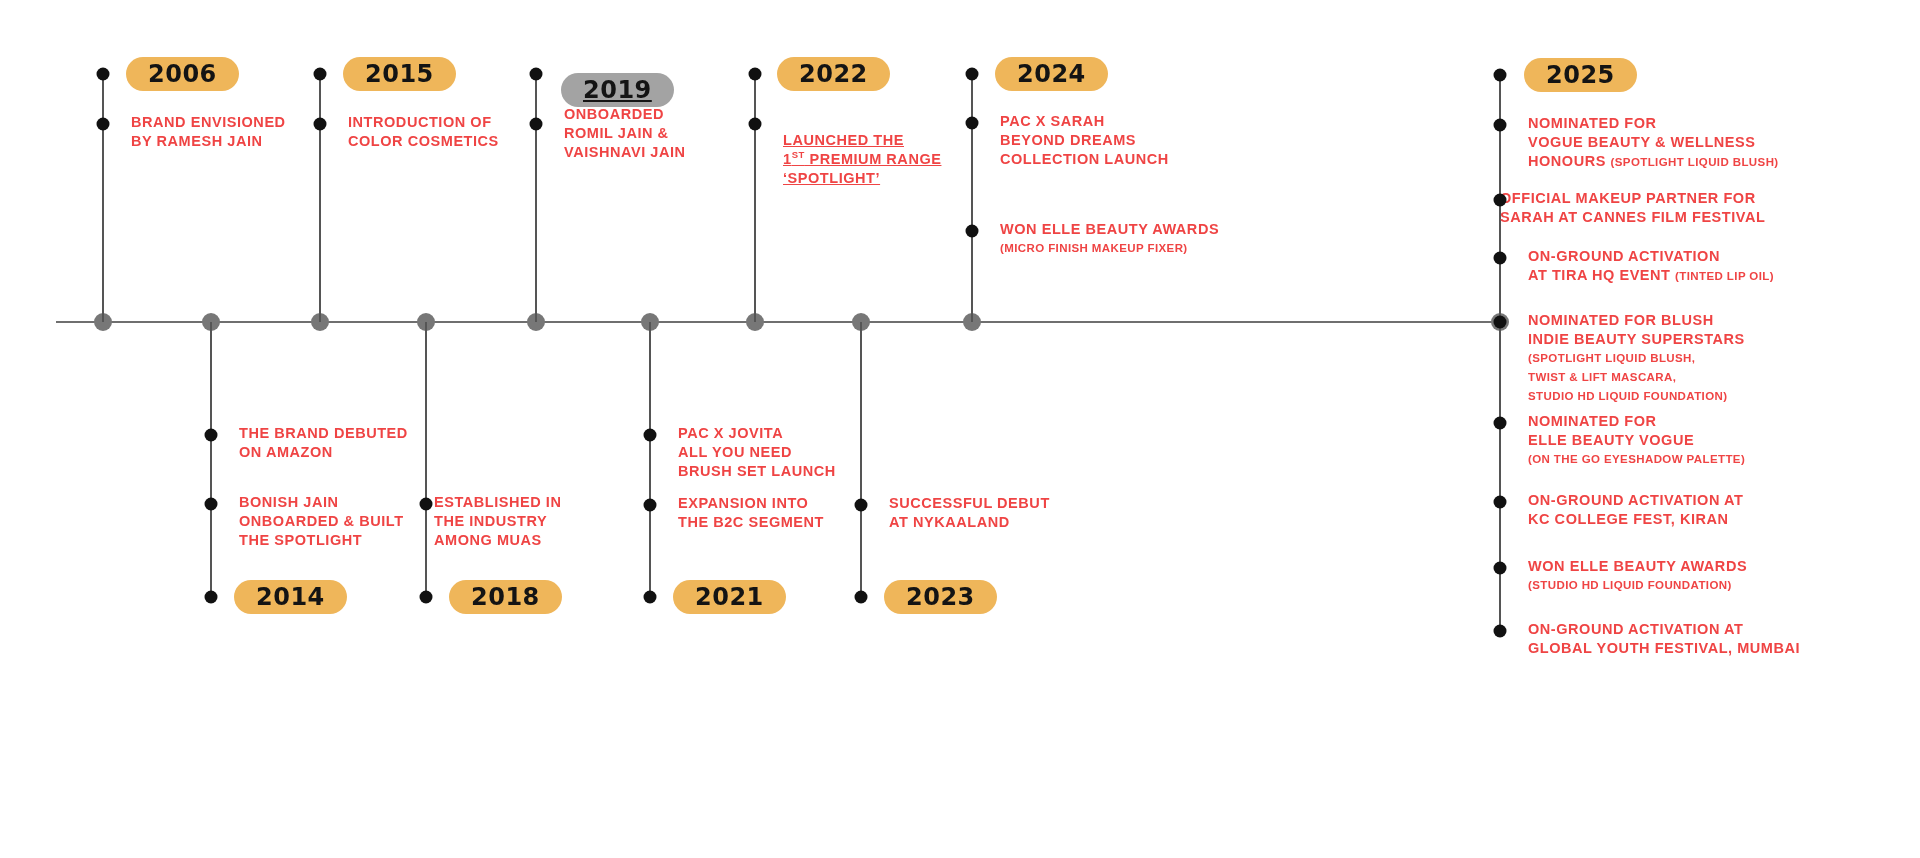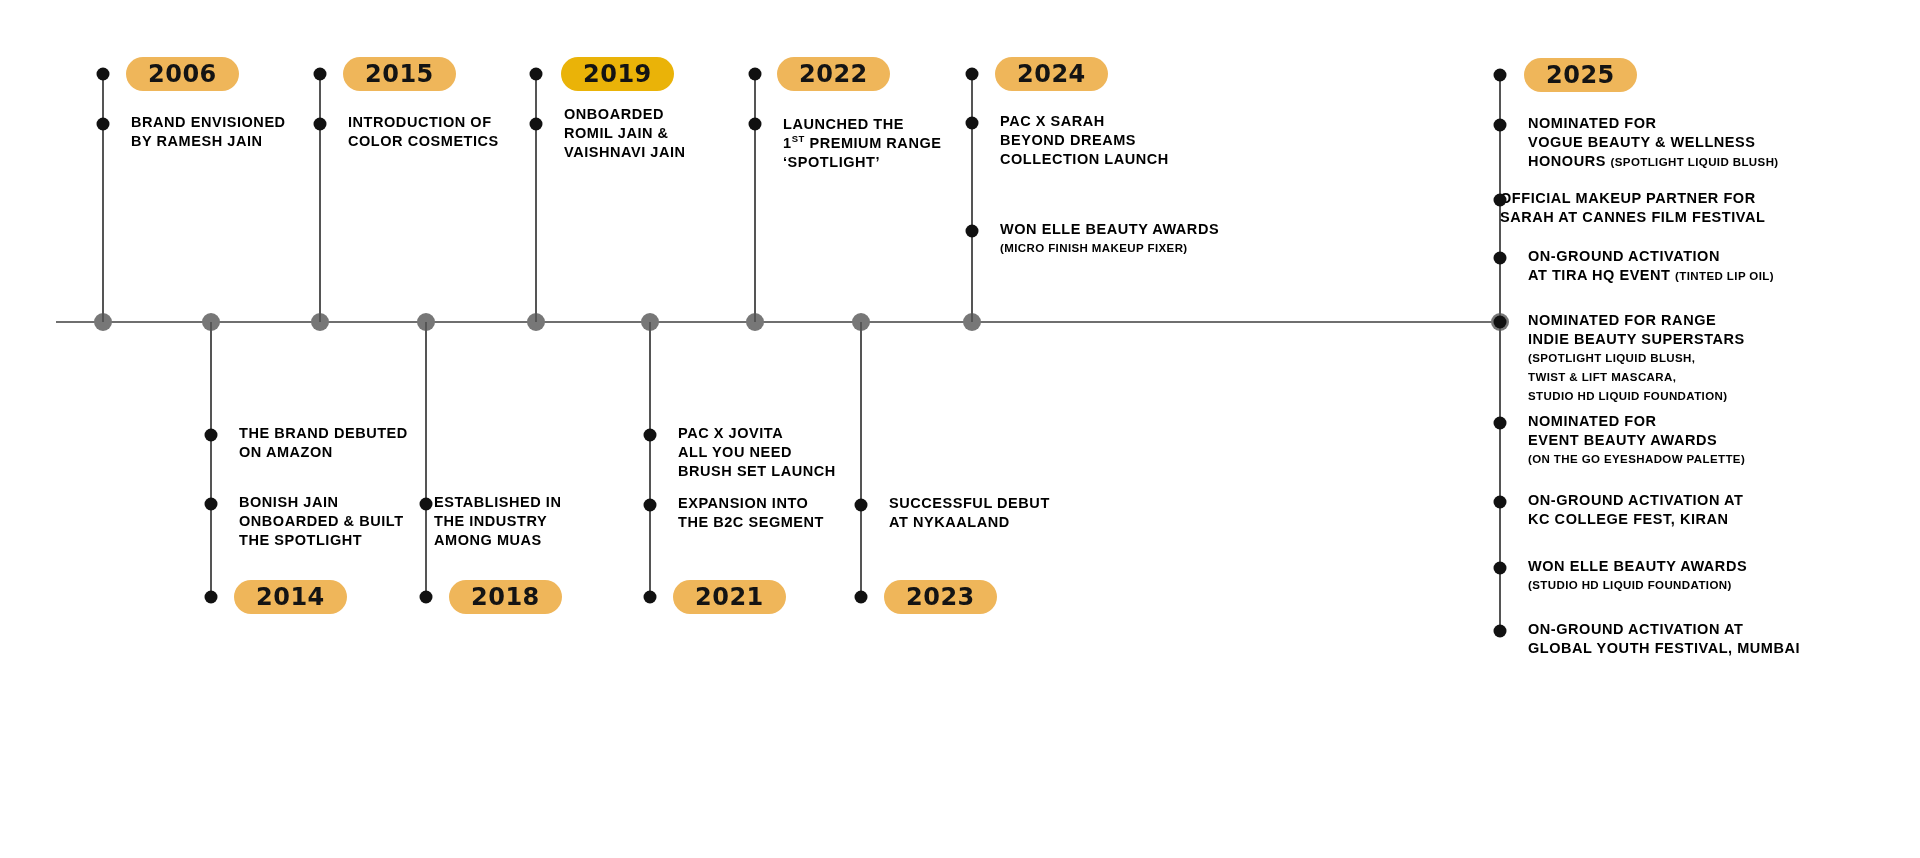--- a/index.html
+++ b/index.html
@@ -57,21 +57,21 @@
     display: flex;
     align-items: center;
     justify-content: center;
     transform: translateY(-50%);
     font-family: "DejaVu Sans", sans-serif;
   }
 
   
   .event {
     position: absolute;
-    color: #000000;
+    color: #ef4444;
   }
   .event .line {
     font-size: 14.5px;
     font-weight: 700;
     letter-spacing: 0.55px;
     line-height: 19px;
     white-space: nowrap;
   }
   .event .line.sub,
   .event .line .sub {
@@ -113,32 +113,32 @@
       <div class="dot" style="left: 103px; top: 124px; background: rgb(17, 17, 17);"></div>
       <div class="stem" style="left: 320px; top: 74px; height: 248px;"></div>
       <div class="year-pill" style="left: 343px; top: 74px; background: rgb(239, 182, 90);">2015</div>
       <div class="dot" style="left: 320px; top: 74px; background: rgb(17, 17, 17);"></div>
       <div class="event" style="left: 348px; top: 113px;">
         <div class="line">INTRODUCTION OF</div>
         <div class="line">COLOR COSMETICS</div>
       </div>
       <div class="dot" style="left: 320px; top: 124px; background: rgb(17, 17, 17);"></div>
       <div class="stem" style="left: 536px; top: 74px; height: 248px;"></div>
-      <div class="year-pill" style="left: 561px; top: 74px; background: #eab308;">2019</div>
+      <div class="year-pill" style="left: 561px; top: 90px; background: #a3a3a3; text-decoration: underline;">2019</div>
       <div class="dot" style="left: 536px; top: 74px; background: rgb(17, 17, 17);"></div>
       <div class="event" style="left: 564px; top: 105px;">
         <div class="line">ONBOARDED</div>
         <div class="line">ROMIL JAIN &amp;</div>
         <div class="line">VAISHNAVI JAIN</div>
       </div>
       <div class="dot" style="left: 536px; top: 124px; background: rgb(17, 17, 17);"></div>
       <div class="stem" style="left: 755px; top: 74px; height: 248px;"></div>
       <div class="year-pill" style="left: 777px; top: 74px; background: rgb(239, 182, 90);">2022</div>
       <div class="dot" style="left: 755px; top: 74px; background: rgb(17, 17, 17);"></div>
-      <div class="event" style="left: 783px; top: 115px;">
+      <div class="event" style="left: 783px; top: 131px; text-decoration: underline;">
         <div class="line">LAUNCHED THE</div>
         <div class="line">1<sup>ST</sup> PREMIUM RANGE</div>
         <div class="line">‘SPOTLIGHT’</div>
       </div>
       <div class="dot" style="left: 755px; top: 124px; background: rgb(17, 17, 17);"></div>
       <div class="stem" style="left: 972px; top: 74px; height: 248px;"></div>
       <div class="year-pill" style="left: 995px; top: 74px; background: rgb(239, 182, 90);">2024</div>
       <div class="dot" style="left: 972px; top: 74px; background: rgb(17, 17, 17);"></div>
       <div class="event" style="left: 1000px; top: 112px;">
         <div class="line">PAC X SARAH</div>
@@ -210,30 +210,30 @@
       <div class="stem" style="left: 861px; top: 322px; height: 275px;"></div>
       <div class="year-pill" style="left: 884px; top: 597px; background: rgb(239, 182, 90);">2023</div>
       <div class="dot" style="left: 861px; top: 597px; background: rgb(17, 17, 17);"></div>
       <div class="event" style="left: 889px; top: 494px;">
         <div class="line">SUCCESSFUL DEBUT</div>
         <div class="line">AT NYKAALAND</div>
       </div>
       <div class="dot" style="left: 861px; top: 505px; background: rgb(17, 17, 17);"></div>
       <div class="stem" style="left: 1500px; top: 322px; height: 309px;"></div>
       <div class="event" style="left: 1528px; top: 311px;">
-        <div class="line">NOMINATED FOR RANGE</div>
+        <div class="line">NOMINATED FOR BLUSH</div>
         <div class="line">INDIE BEAUTY SUPERSTARS</div>
         <div class="line sub">(SPOTLIGHT LIQUID BLUSH,</div>
         <div class="line sub">TWIST &amp; LIFT MASCARA,</div>
         <div class="line sub">STUDIO HD LIQUID FOUNDATION)</div>
       </div>
       <div class="dot" style="left: 1500px; top: 322px; background: rgb(17, 17, 17);"></div>
       <div class="event" style="left: 1528px; top: 412px;">
         <div class="line">NOMINATED FOR</div>
-        <div class="line">EVENT BEAUTY AWARDS</div>
+        <div class="line">ELLE BEAUTY VOGUE</div>
         <div class="line sub">(ON THE GO EYESHADOW PALETTE)</div>
       </div>
       <div class="dot" style="left: 1500px; top: 423px; background: rgb(17, 17, 17);"></div>
       <div class="event" style="left: 1528px; top: 491px;">
         <div class="line">ON-GROUND ACTIVATION AT</div>
         <div class="line">KC COLLEGE FEST, KIRAN</div>
       </div>
       <div class="dot" style="left: 1500px; top: 502px; background: rgb(17, 17, 17);"></div>
       <div class="event" style="left: 1528px; top: 557px;">
         <div class="line">WON ELLE BEAUTY AWARDS</div>

